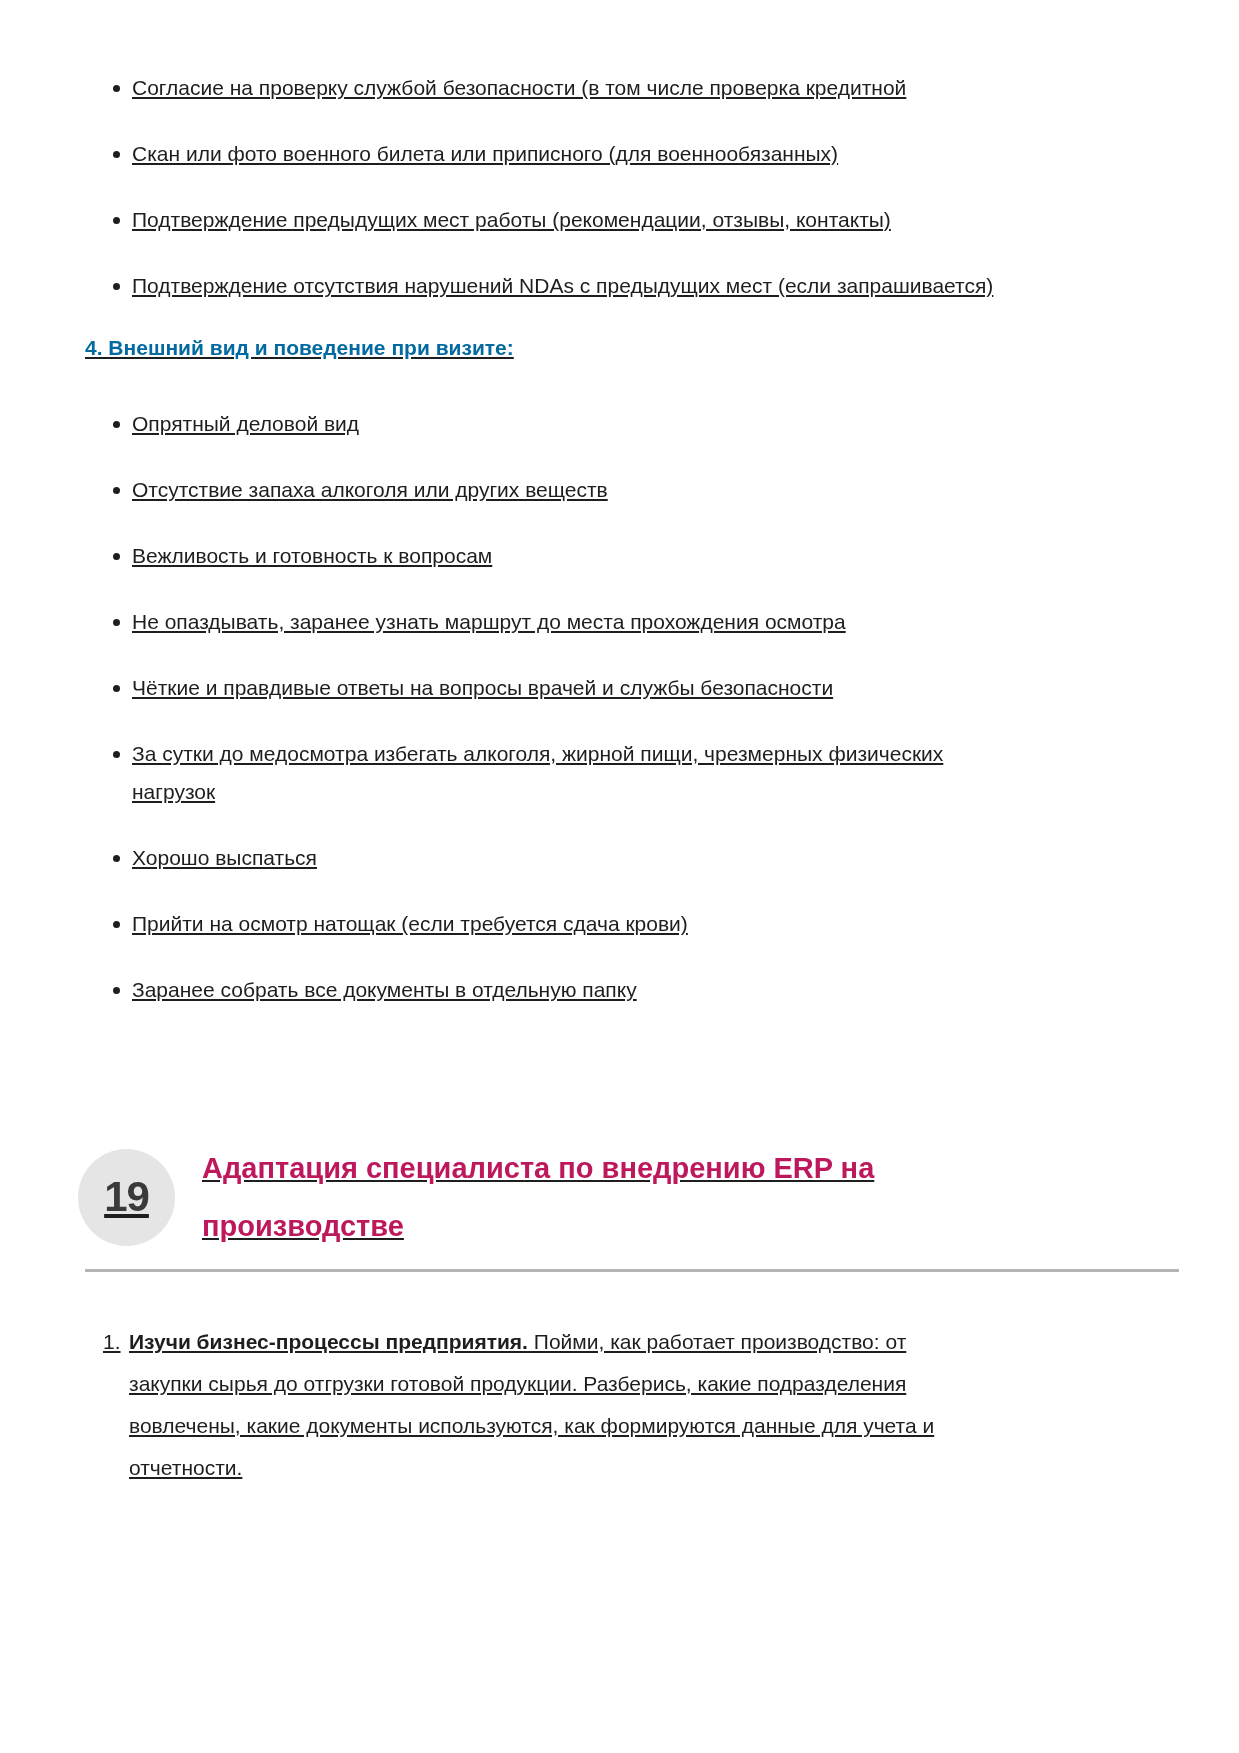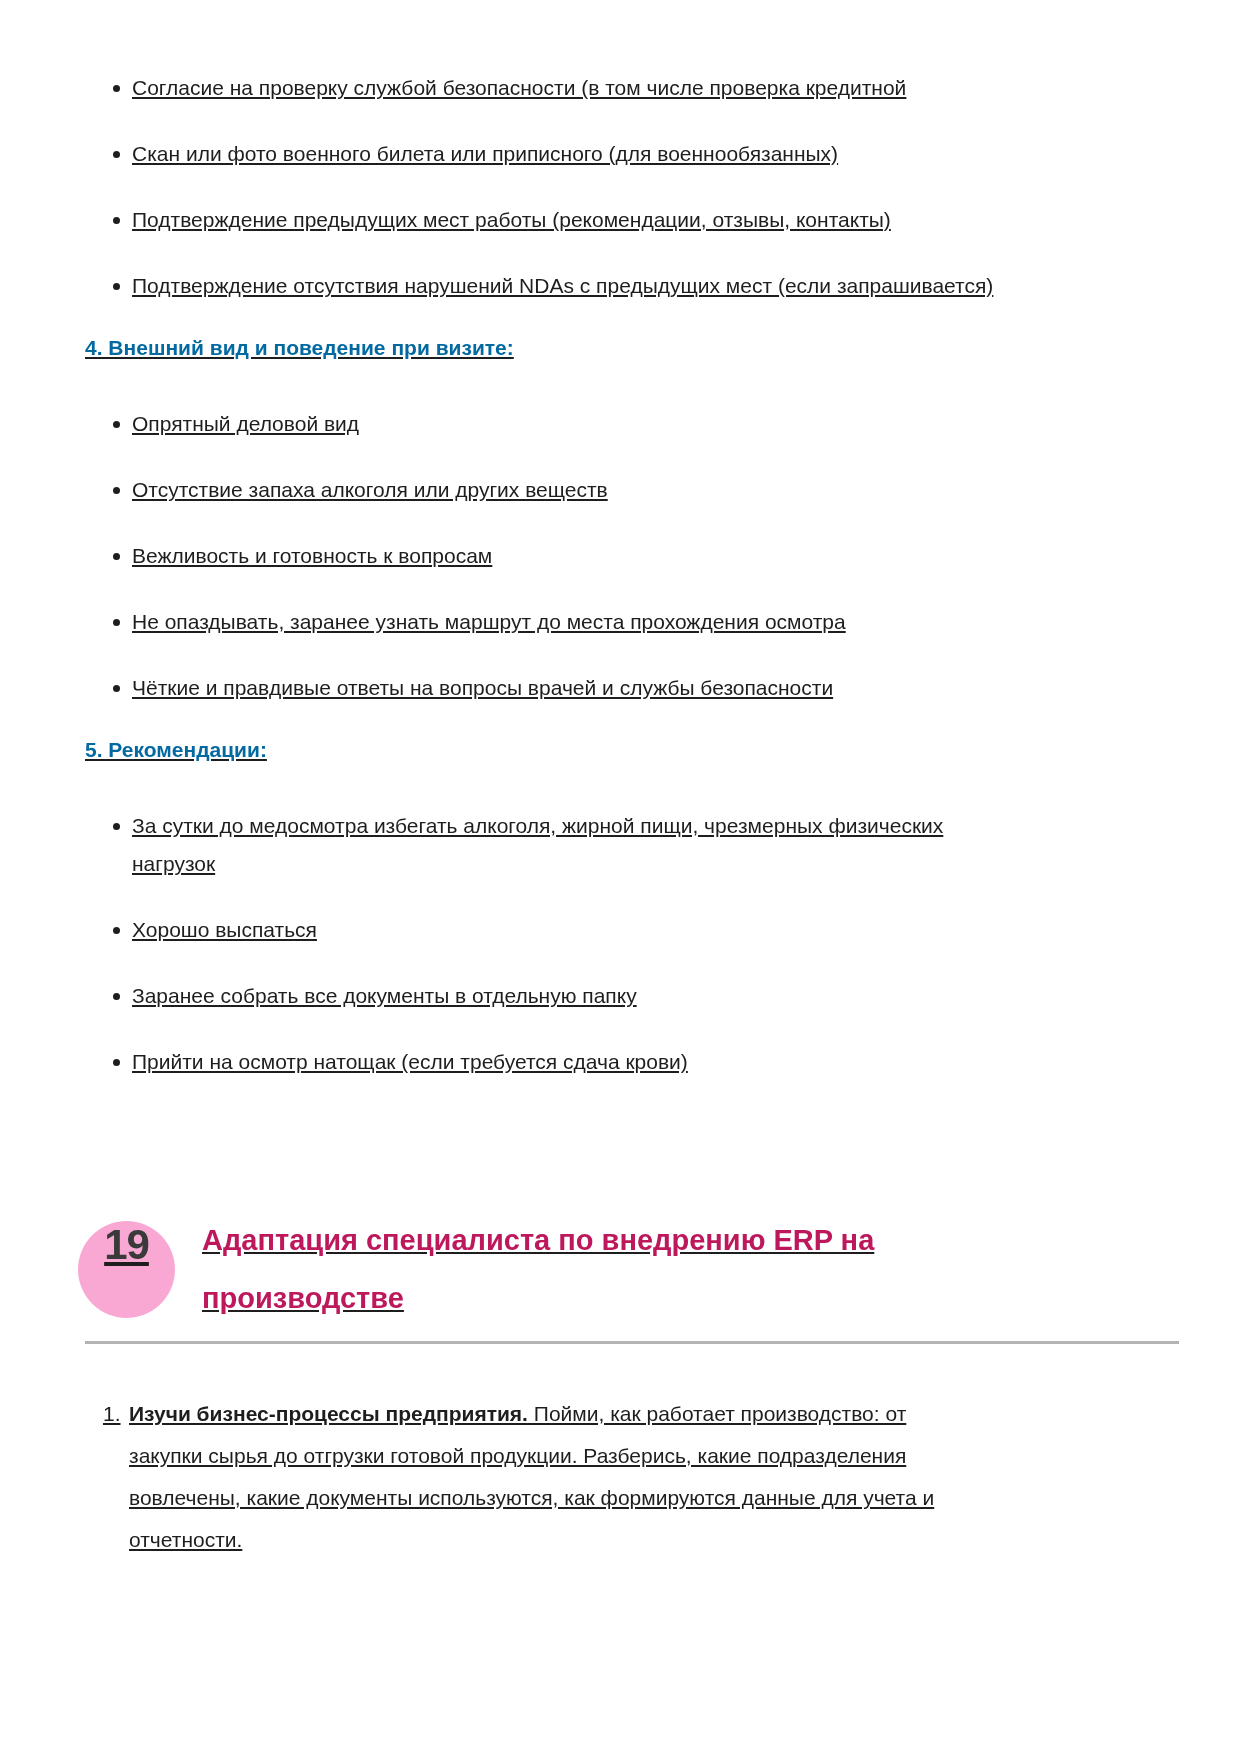--- a/index.html
+++ b/index.html
@@ -32,22 +32,22 @@
   ul.blist { margin-bottom:0; }
 
   
   .chapter-row {
     display:flex; align-items:center;
     margin:130px 0 0 -7px;
   }
   .chapter-badge {
     flex:0 0 auto;
     width:97px; height:97px; border-radius:50%;
-    background:#f9a8d4;
-    display:flex; justify-content:center;
+    background:#e5e5e5;
+    display:flex; align-items:center; justify-content:center;
   }
   .chapter-badge .num {
     font-size:42px; font-weight:bold; color:#3a3a3a;
     letter-spacing:-1px;
   }
   .chapter-title {
     margin-left:27px;
     font-size:29px; font-weight:bold; line-height:58px;
     color:#be185d;
     max-width:980px;
@@ -136,46 +136,45 @@
       </span>
     </li>
     <li>
       <span class="dot"></span>
       <span class="li-text">
         <span class="ln">Чёткие и правдивые ответы на вопросы врачей и службы безопасности</span>
       </span>
     </li>
   </ul>
 
-  <div class="sec-heading">5. Рекомендации:</div>
 
   <ul class="blist">
     <li>
       <span class="dot"></span>
       <span class="li-text">
         <span class="ln">За сутки до медосмотра избегать алкоголя, жирной пищи, чрезмерных физических</span>
         <span class="ln">нагрузок</span>
       </span>
     </li>
     <li>
       <span class="dot"></span>
       <span class="li-text">
         <span class="ln">Хорошо выспаться</span>
       </span>
     </li>
     <li>
       <span class="dot"></span>
       <span class="li-text">
-        <span class="ln">Заранее собрать все документы в отдельную папку</span>
+        <span class="ln">Прийти на осмотр натощак (если требуется сдача крови)</span>
       </span>
     </li>
     <li>
       <span class="dot"></span>
       <span class="li-text">
-        <span class="ln">Прийти на осмотр натощак (если требуется сдача крови)</span>
+        <span class="ln">Заранее собрать все документы в отдельную папку</span>
       </span>
     </li>
   </ul>
 
   <div class="chapter-row">
     <div class="chapter-badge">
       <span class="num">19</span>
     </div>
     <h1 class="chapter-title">
       <span class="ln">Адаптация специалиста по внедрению ERP на</span>

